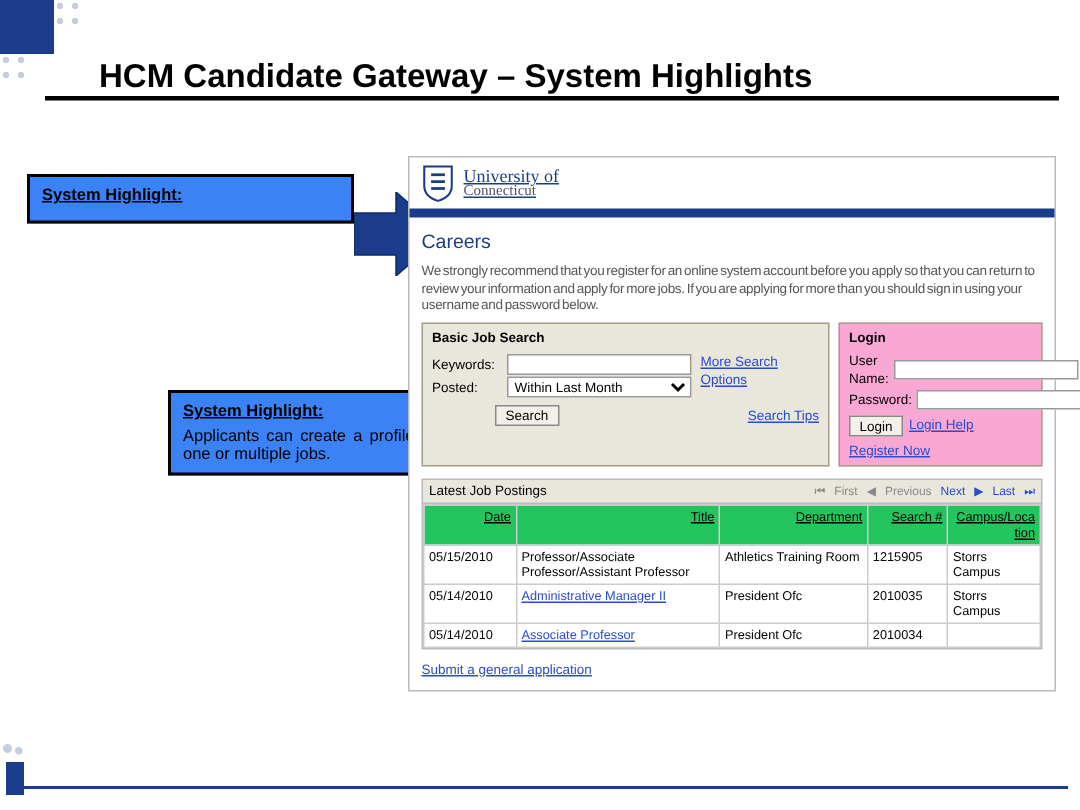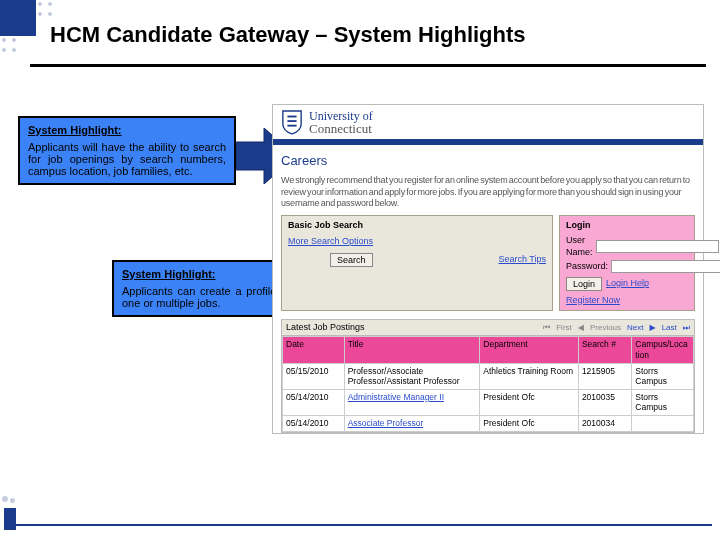--- a/index.html
+++ b/index.html
@@ -33,21 +33,21 @@
     position: absolute;
     left: 0; top: 36px;
     width: 20px; height: 20px;
     background:
       radial-gradient(circle at 4px 4px, #c7cde0 2px, transparent 2px) 0 0/10px 10px,
       radial-gradient(circle at 4px 4px, #c7cde0 2px, transparent 2px) 10px 0/10px 10px;
   }
   h1.slide-title {
     position: absolute;
     left: 50px; top: 22px;
-    margin: 0;
+    margin: 16px;
     font-size: 22px;
     font-weight: bold;
   }
   .title-rule {
     position: absolute;
     left: 30px; right: 14px; top: 64px;
     border-top: 3px solid #000;
   }
 
   .callout {
@@ -76,24 +76,24 @@
 
   .shot {
     position: absolute;
     left: 272px; top: 104px;
     width: 432px;
     border: 1px solid #bbb;
     font-size: 9px;
     line-height: 1.25;
     background: #fff;
   }
-  .brandbar { display: flex; align-items: center; gap: 6px; padding: 4px 8px; color: #1b3b8b; font-size: 12px; }
+  .brandbar { display: flex; align-items: center; gap: 6px; padding: 4px 8px; color: #1b3b8b; font-size: 12px; text-decoration: underline; }
   .brandbar .shield { width: 22px; height: 26px; }
   .brandbar .uni-txt { font-family: Georgia, serif; line-height: 1; }
-  .brandbar .uni-txt .l2 { font-size: 13px; color: #555; }
+  .brandbar .uni-txt .l2 { font-size: 10px; color: #555; }
   .bluebar { height: 6px; background: #1b3b8b; margin: 0 0 4px 0; }
   .careers-h {
     font-weight: normal; color: #1b3b8b; font-size: 13px;
     padding: 4px 8px;
   }
   .blurry { padding: 2px 8px 6px 8px; color: #555; filter: blur(0.5px); letter-spacing: -0.2px; word-spacing: -1px; }
   .blurry a { color: #2a4bcc; text-decoration: underline; }
 
   .row2 { display: flex; gap: 6px; padding: 0 8px 6px 8px; justify-content: center; }
   .searchpanel { flex: 1; border: 1px solid #a7a08a; background: #e9e6dc; padding: 4px 6px; }
@@ -123,21 +123,21 @@
   .listing { margin: 2px 8px 0 8px; border:1px solid #bbb; }
   .listing .lst-head {
     background: #e9e6dc; border-bottom:1px solid #bbb;
     padding: 2px 4px; display:flex; justify-content:space-between; align-items:center;
   }
   .pager { display:flex; gap:6px; font-size:8px; }
   .pager span.nav { color:#2a4bcc; cursor: default; }
   .pager span.dis { color:#888; }
   .tbl { width:100%; border-collapse: collapse; font-size:8.5px; table-layout: fixed;}
   .tbl th, .tbl td { border:1px solid #ccc; padding:2px 3px; text-align:left; vertical-align: top; word-wrap: break-word;}
-  .tbl th { background:#ec4899; font-weight: normal; color:#000;}
+  .tbl th { background:#22c55e; font-weight: normal; text-decoration: underline; color:#000;text-align:right;}
   .tbl td a { color:#2a4bcc; text-decoration:underline; }
   .col-date{width:15%;} .col-title{width:33%;} .col-dept{width:24%;} .col-sn{width:13%;} .col-loc{width:15%;}
 
   .submitlink { padding: 8px; }
   .submitlink a { color:#2a4bcc; text-decoration:underline; font-size: 9px;}
 
   .bottom-deco {
     position: absolute; left: 4px; bottom: 10px; width: 12px; height: 22px;
     background: #1b3b8b;
   }
@@ -154,21 +154,20 @@
 </style>
 </head>
 <body>
 
 <div class="corner"></div>
 <h1 class="slide-title">HCM Candidate Gateway – System Highlights</h1>
 <div class="title-rule"></div>
 
 <div id="callout1" class="callout">
   <span class="ch-head">System Highlight:</span>
-  <div class="ch-body">Applicants will have the ability to search for job openings by search numbers, campus location, job families, etc.</div>
 </div>
 <div id="arrow1" class="arrow">
   <svg width="60" height="56">
       <path d="M0 14 L28 14 L28 0 L60 28 L28 56 L28 42 L0 42 Z" fill="#1b3b8b" stroke="#102a66"></path>
     </svg>
 </div>
 
 <div id="callout2" class="callout">
   <span class="ch-head">System Highlight:</span>
   <div class="ch-body">Applicants can create a profile to be saved and used to apply for one or multiple jobs.</div>
@@ -195,20 +194,32 @@
   <div class="bluebar"></div>
 
   <div class="careers-h">Careers</div>
 
   <div class="blurry">We strongly recommend that you register for an online system account before you apply so that you can return to review your information and apply for more jobs. If you are applying for more than you should sign in using your username and password below.</div>
 
   <div class="row2">
     <div class="searchpanel">
       <div class="sp-title">Basic Job Search</div>
       <div class="sp-columns">
+        <div class="sp-col">
+          <div class="sp-field">
+            <label>Keywords:</label>
+            <input type="text" style="">
+          </div>
+          <div class="sp-field">
+            <label>Posted:</label>
+            <select>
+              <option>Within Last Month</option>
+            </select>
+          </div>
+        </div>
         <div class="sp-col">
           <div class="sp-field">
             <span style="text-decoration:underline;color:#2a4bcc">More Search Options</span>
           </div>
         </div>
       </div>
       <div class="sp-bottom">
         <button class="btn">Search</button>
         <span class="lk">Search Tips</span>
       </div>
@@ -282,16 +293,19 @@
             <td>05/14/2010</td>
             <td><a>Associate Professor</a></td>
             <td>President Ofc</td>
             <td>2010034</td>
             <td></td>
           </tr>
         </tbody>
     </table>
   </div>
 
+  <div class="submitlink">
+    <a>Submit a general application</a>
+  </div>
 </div>
 
 <div class="bottom-deco"></div>
 <div class="bottom-rule"></div>
 
 </body></html>

